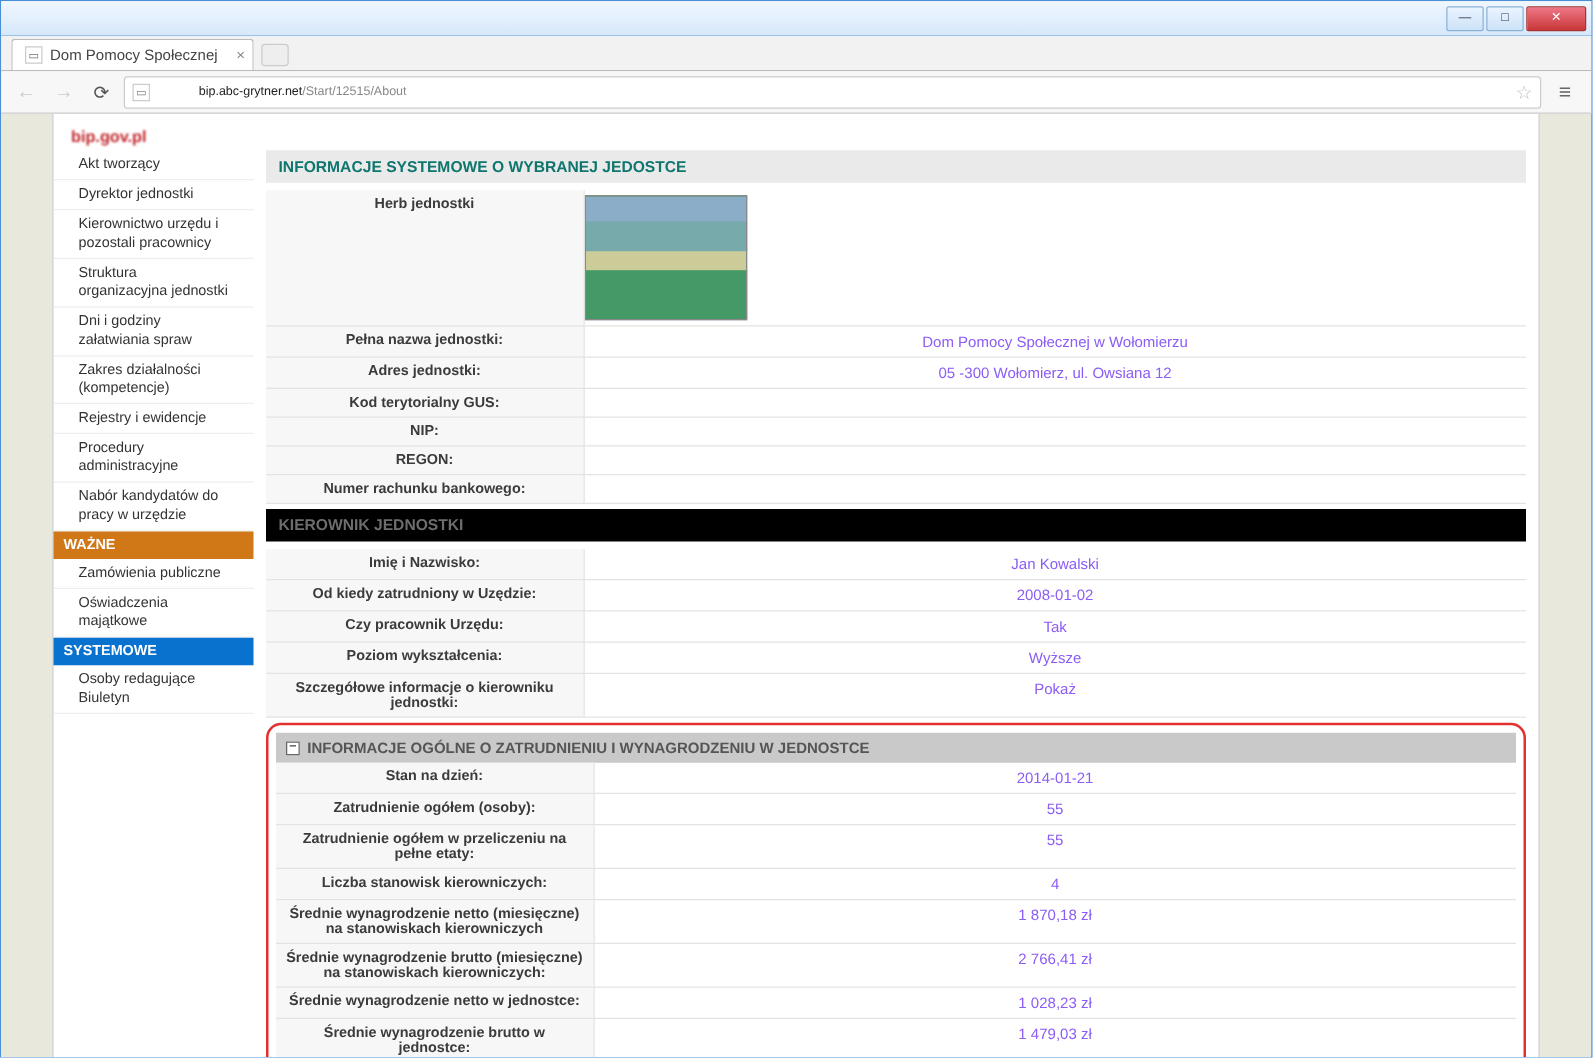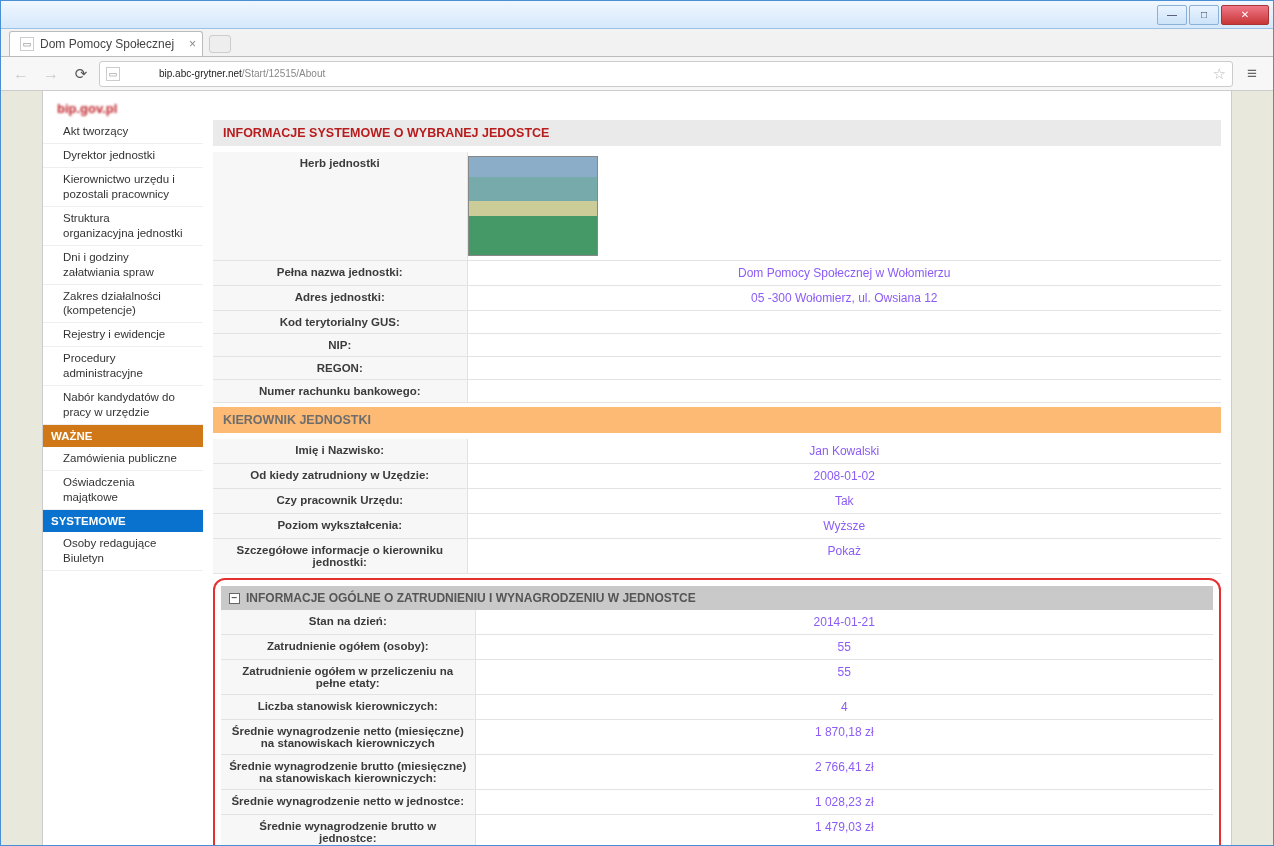--- a/index.html
+++ b/index.html
@@ -43,22 +43,22 @@
 
 .layout { display: flex; margin-top: 4px; }
 .sidebar { width: 160px; flex-shrink: 0; }
 .sb-header { background: #005a9c; color: #fff; font-weight: bold; padding: 5px 8px; font-size: 11.5px; }
 .sb-header.orange { background: #d07818; }
 .sb-header.blue2 { background: #0972ce; }
 .sb-item { padding: 4px 20px; color: #333; border-bottom: 1px solid #eee; font-size: 11.5px; line-height:1.3; cursor:pointer;}
 
 .main { flex: 1; padding: 0 10px 0 10px; }
 
-.section-title { background: #eaeaea; color: #b91c1c; font-weight: bold; padding: 6px 10px; font-size: 12.5px; margin-bottom: 6px; }
-.section-title.gray { color: #6d6d6d; background:#fdba74;}
+.section-title { background: #eaeaea; color: #0f766e; font-weight: bold; padding: 6px 10px; font-size: 12.5px; margin-bottom: 6px; }
+.section-title.gray { color: #6d6d6d; background:#000000;}
 
 table.info { width: 100%; border-collapse: collapse; margin-bottom: 4px;}
 table.info td { border-bottom: 1px solid #e3e3e3; padding: 5px 8px; vertical-align: top; text-align: center; }
 table.info td.label { width: 254px; font-weight: bold; color:#3b3b3b; font-size:11.5px; background:#f7f7f7; border-right:1px solid #e3e3e3;}
 table.info td.value { color: #8b5cf6; font-size: 12px; }
 table.info td.value.img { padding:4px 0;}
 
 .herb { width: 130px; height: 100px; background: linear-gradient(#8badc8 20%, #7aa 20% 45%, #cc9 45% 60%, #496 60%); border:1px solid #888;}
 
 .highlight-box { border: 2px solid #e53030; border-radius: 12px; padding: 6px 6px 8px 6px; margin-top:4px;}

